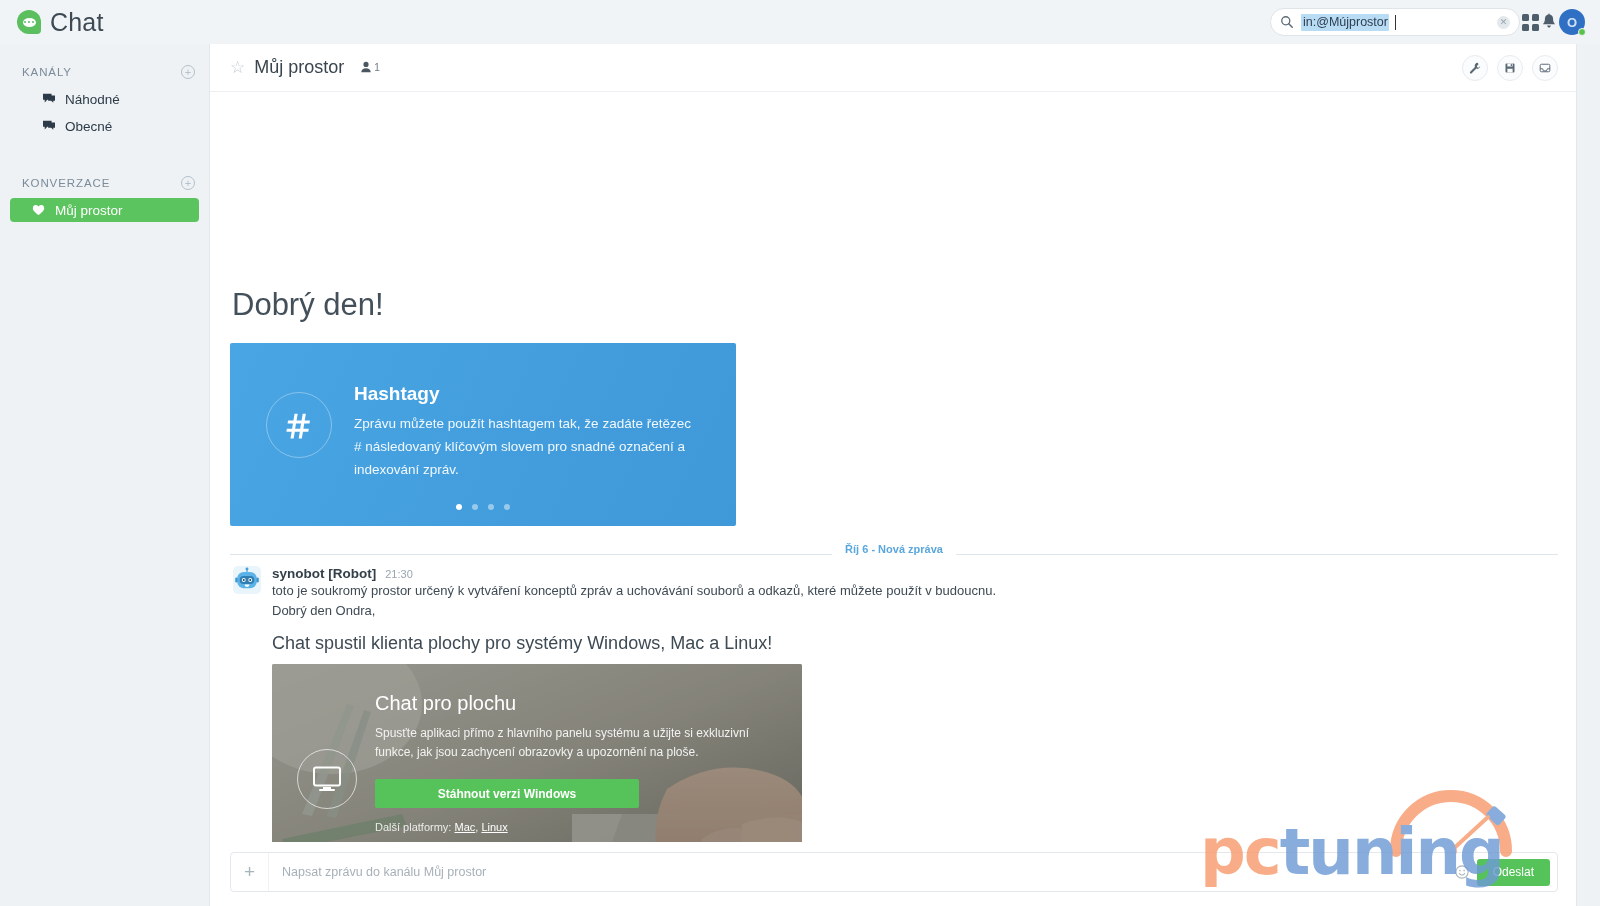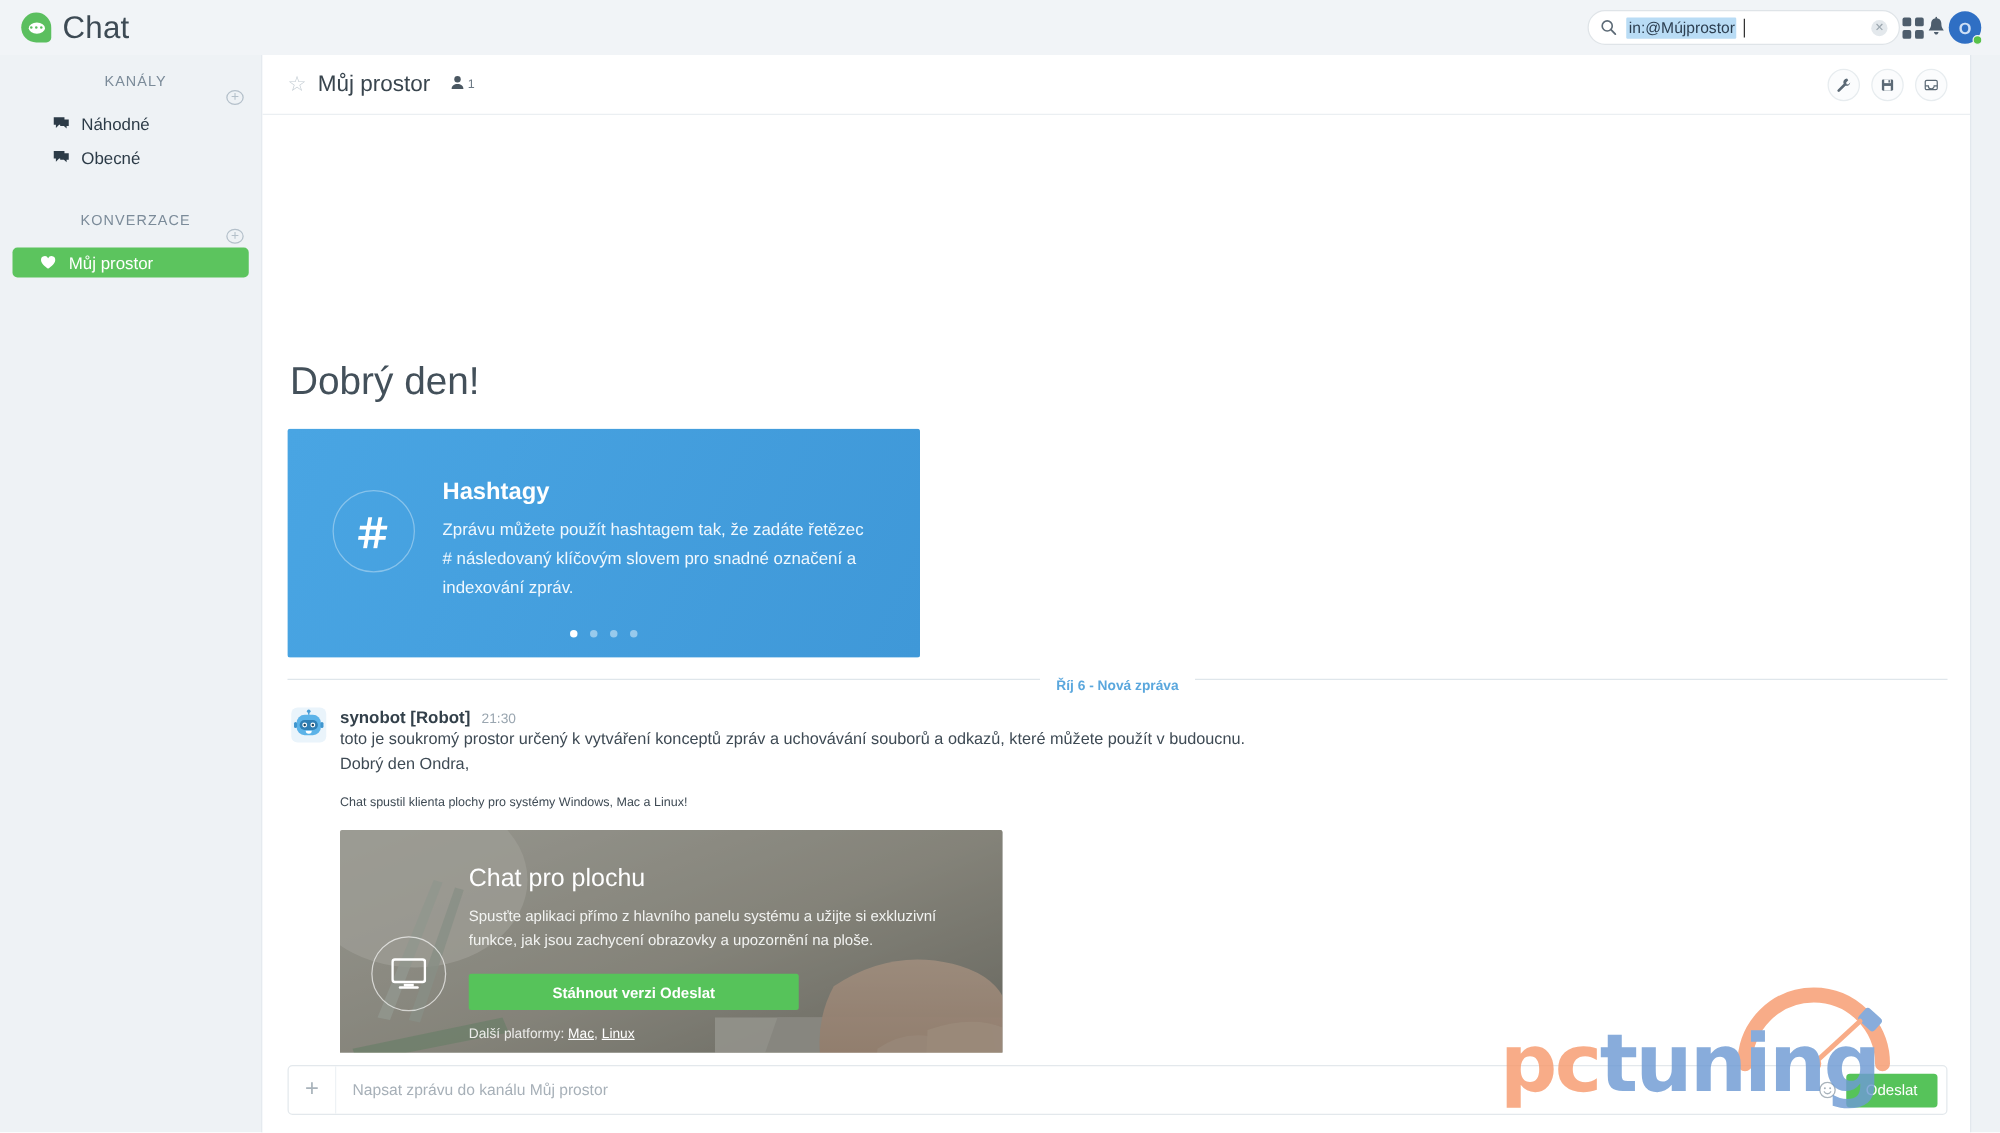--- a/index.html
+++ b/index.html
@@ -71,21 +71,21 @@
   
   .body { flex: 1; display: flex; min-height: 0; }
 
   
   .sidebar {
     width: 210px; min-width: 210px; background: #eef2f5;
     padding-top: 14px; border-right: 1px solid #e2e8ed;
   }
   .sect-head {
     display: flex; align-items: center; padding: 0 14px 0 22px;
-    height: 24px; margin-top: 2px; flex-direction: column;
+    height: 24px; margin-top: 2px;
   }
   .sect-title {
     font-size: 11.5px; color: #7b8b99; letter-spacing: .9px; font-weight: normal;
   }
   .sect-add {
     margin-left: auto; width: 14px; height: 14px; border-radius: 50%;
     border: 1.5px solid #b4c0ca; color: #b4c0ca; font-size: 11px; line-height: 10px;
     display: flex; align-items: center; justify-content: center;
   }
   .chan {
@@ -130,35 +130,35 @@
     display: flex; align-items: center; justify-content: center;
     margin: 49px 0 0 36px; flex: none; color: #fff; font-size: 30px; font-weight: bold;
   }
   .promo-body { padding: 40px 22px 0 22px; }
   .promo-title { font-size: 19px; color: #ffffff; font-weight: bold; margin-bottom: 7px; }
   .promo-text { font-size: 13.5px; color: #f0f8fe; line-height: 23px; max-width: 345px; }
   .promo-dots { position: absolute; bottom: 16px; left: 0; right: 0; display: flex; justify-content: center; gap: 10px; }
   .promo-dots i { width: 6px; height: 6px; border-radius: 50%; background: rgba(255,255,255,.45); display: block; }
   .promo-dots i.on { background: #ffffff; }
 
-  .divider { display: flex; align-items: flex-start; margin: 17px 0 4px 0; }
+  .divider { display: flex; align-items: flex-end; margin: 17px 0 4px 0; }
   .divider .line { flex: 1; height: 1px; background: #dfe6eb; }
   .divider .lbl { font-size: 11px; color: #5aa7dd; padding: 0 13px; white-space: nowrap; font-weight: bold; }
 
   .msg { display: flex; gap: 11px; padding: 7px 0 0 3px; }
   .bot-avatar {
     width: 28px; height: 28px; flex: none; border-radius: 5px;
     background: #eaf4fb; display: flex; align-items: center; justify-content: center;
   }
   .msg-main { flex: 1; min-width: 0; }
   .msg-head { display: flex; align-items: baseline; gap: 9px; }
   .msg-author { font-size: 13.5px; font-weight: bold; color: #33404a; }
   .msg-time { font-size: 11px; color: #9aa6b0; }
   .msg-line { font-size: 13px; color: #3e4a54; line-height: 20px; }
-  .msg-para { margin-top: 12px; font-size: 10px; color: #3e4a54; line-height: 20px; }
+  .msg-para { margin-top: 12px; font-size: 18px; color: #3e4a54; line-height: 20px; }
 
   
   .dcard {
     margin-top: 11px; width: 530px; height: 207px; border-radius: 2px;
     position: relative; overflow: hidden; background: #8b8d85;
   }
   .dcard-bg { position: absolute; inset: 0; }
   .dcard-overlay { position: absolute; inset: 0; background: rgba(60,62,58,.42); }
   .dcard-inner { position: relative; display: flex; height: 100%; }
   .dcard-icon {
@@ -426,21 +426,21 @@
                 <div class="dcard-icon">
                   <svg viewBox="0 0 28 26" width="28" height="26">
                       <rect x="1" y="1.5" width="26" height="18" rx="2" fill="none" stroke="#ffffff" stroke-width="2"></rect>
                       <rect x="10" y="21" width="8" height="2.2" fill="#ffffff"></rect>
                       <rect x="6" y="23" width="16" height="2" rx="1" fill="#ffffff"></rect>
                     </svg>
                 </div>
                 <div class="dcard-body">
                   <div class="dcard-title">Chat pro plochu</div>
                   <div class="dcard-text">Spusťte aplikaci přímo z hlavního panelu systému a užijte si exkluzivní funkce, jak jsou zachycení obrazovky a upozornění na ploše.</div>
-                  <div class="dl-btn">Stáhnout verzi Odeslat</div>
+                  <div class="dl-btn">Stáhnout verzi Windows</div>
                   <div class="dcard-alt">
                     <span>Další platformy:</span>
                     <a href="#">Mac</a>,
                     <a href="#">Linux</a>
                   </div>
                 </div>
               </div>
             </div>
           </div>
         </div>

